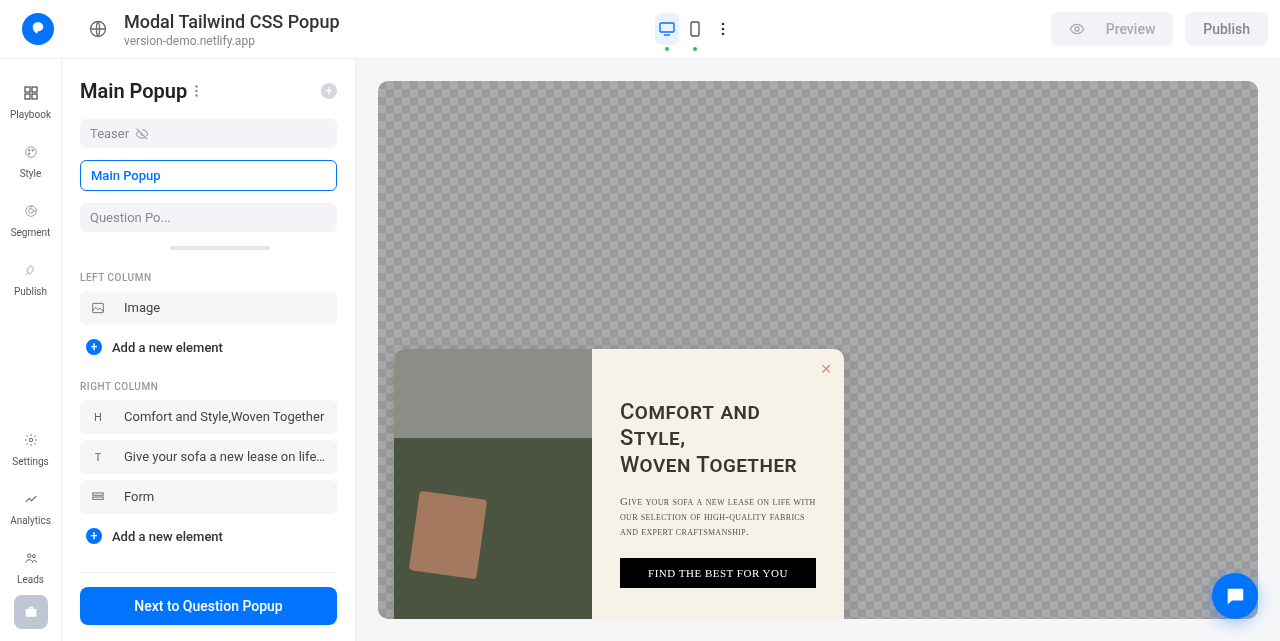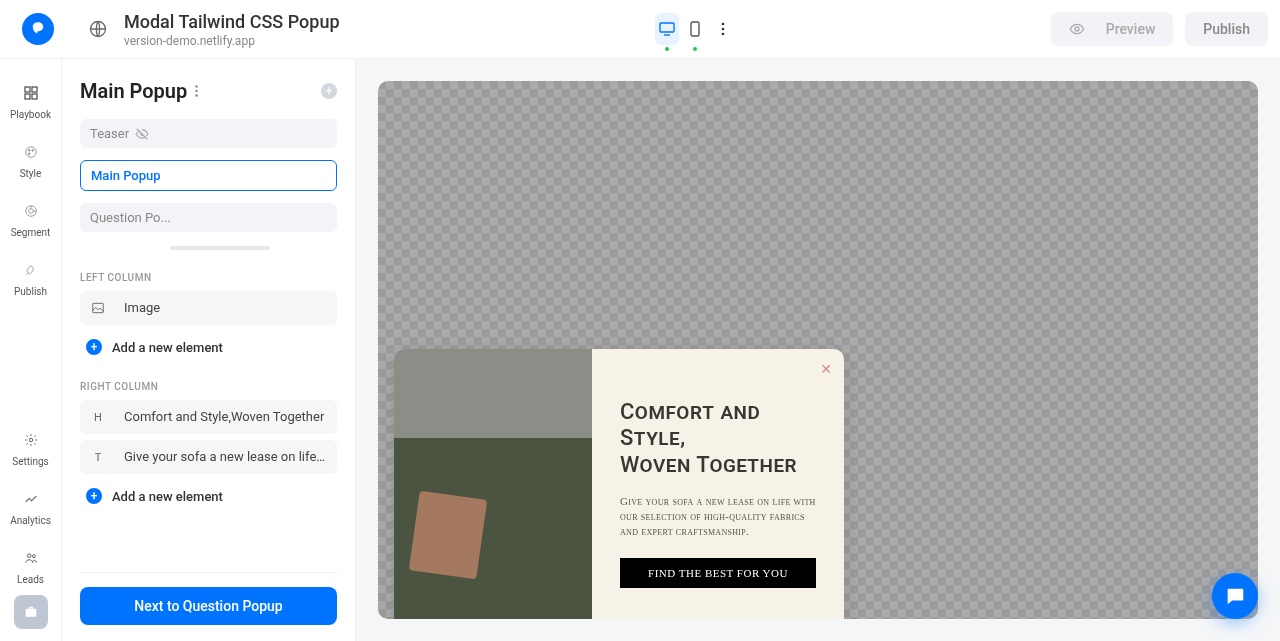--- a/index.html
+++ b/index.html
@@ -247,20 +247,29 @@
 
     <div class="section-label">RIGHT COLUMN</div>
     <div class="elem-row">
       <div class="elem-icon">H</div>
       <div class="elem-text">Comfort and Style,Woven Together</div>
     </div>
     <div class="elem-row">
       <div class="elem-icon">T</div>
       <div class="elem-text">Give your sofa a new lease on life with our ...</div>
     </div>
+    <div class="elem-row">
+      <div class="elem-icon">
+          <svg width="14" height="14" viewBox="0 0 24 24" fill="none" stroke="#666" stroke-width="1.6">
+            <rect x="3" y="5" width="18" height="4"></rect>
+            <rect x="3" y="12" width="18" height="4"></rect>
+          </svg>
+        </div>
+      <div class="elem-text">Form</div>
+    </div>
     <div class="add-row">
       <div class="add-plus">+</div>
       <span>Add a new element</span>
     </div>
 
     <div class="panel-footer">
       <div class="divider"></div>
       <button class="next-btn"><span>Next to Question Popup</span></button>
     </div>
   </div>

